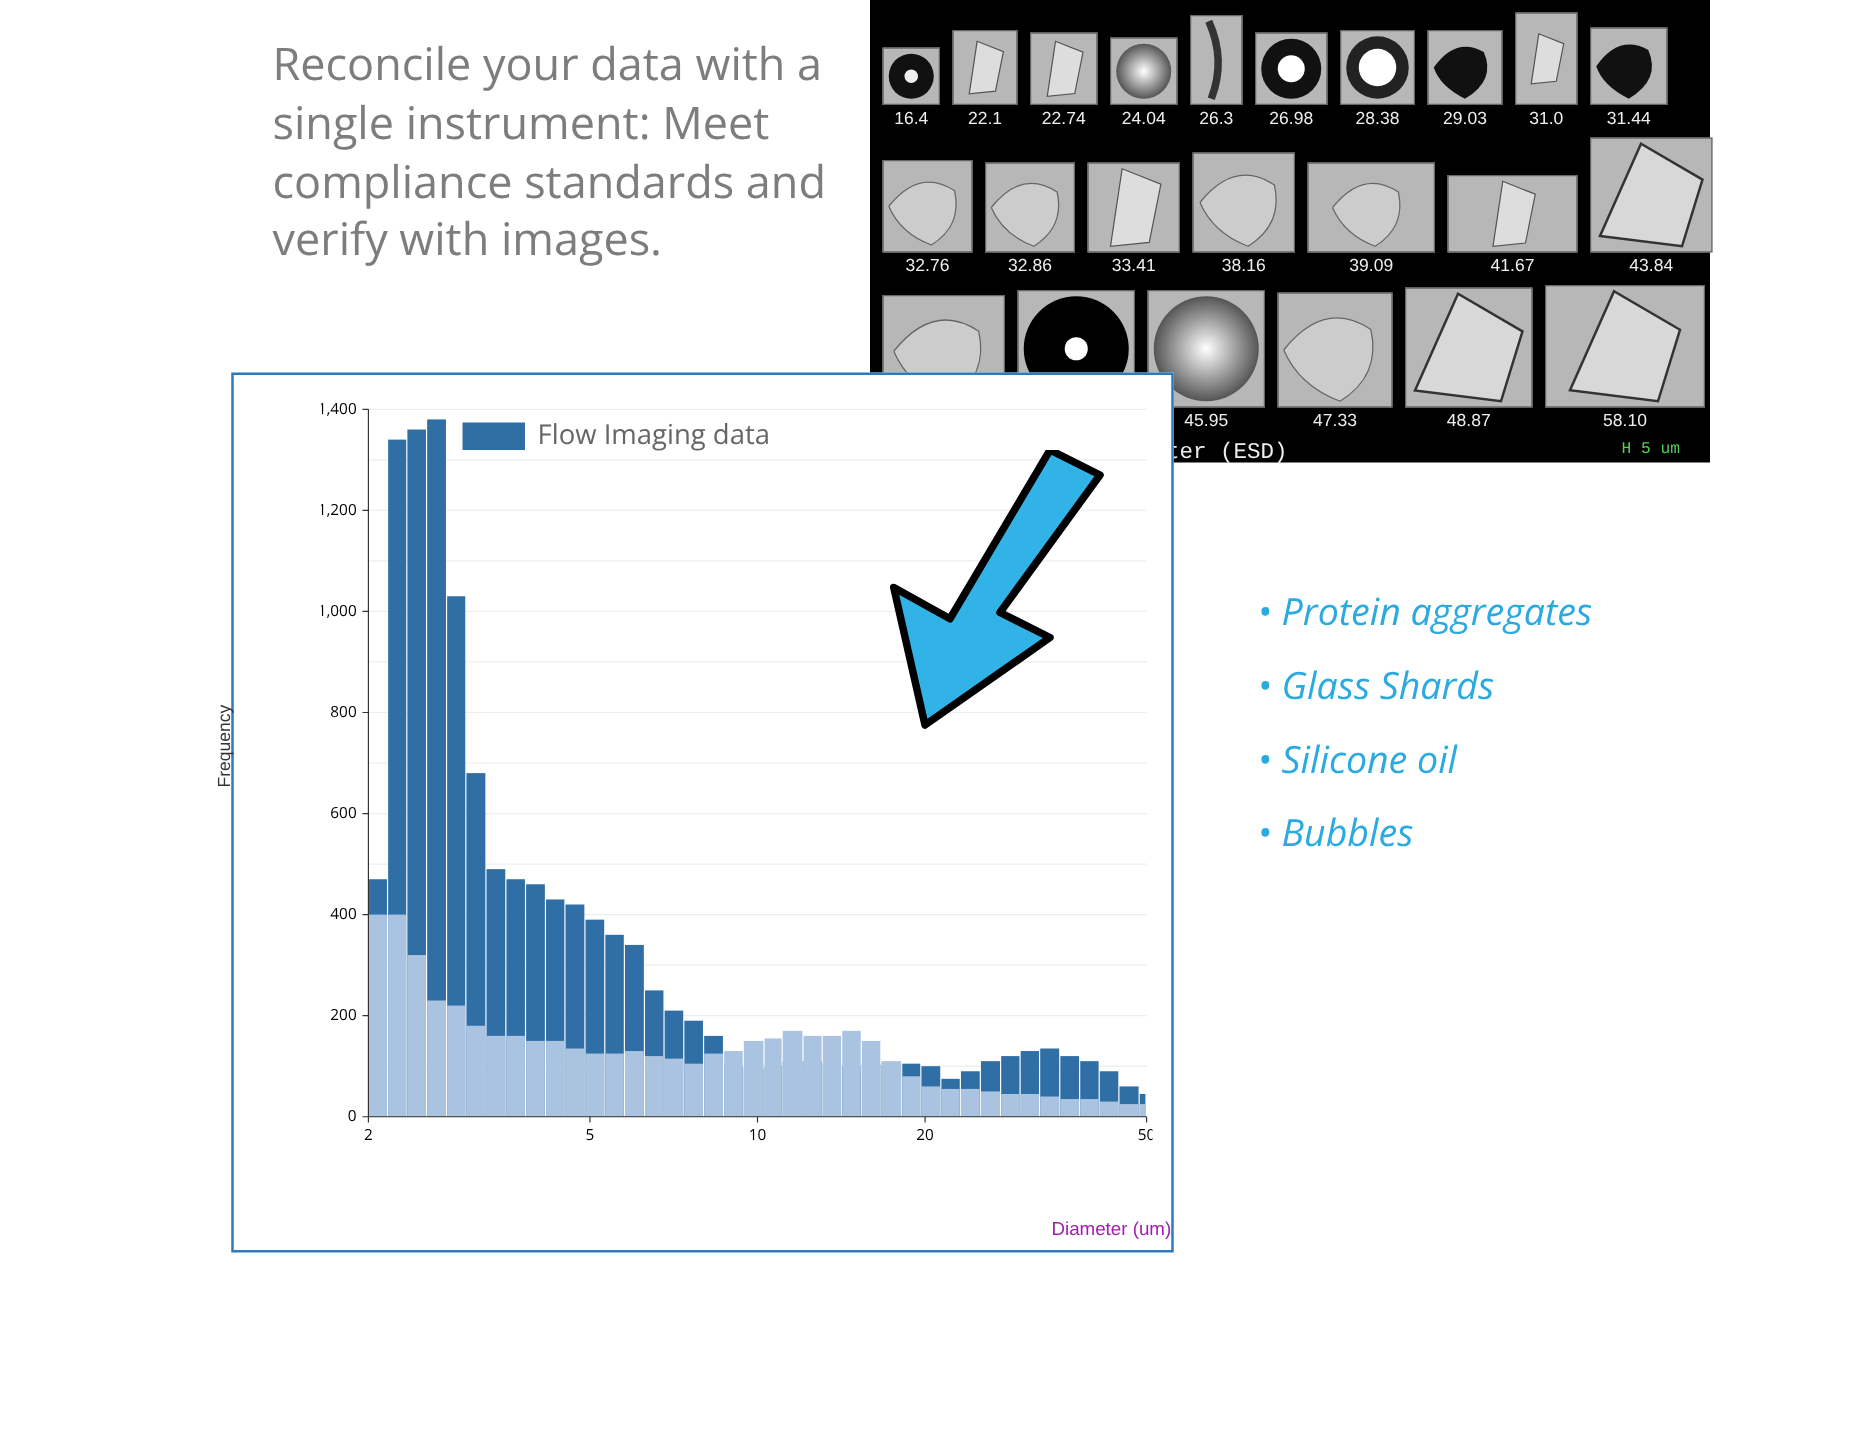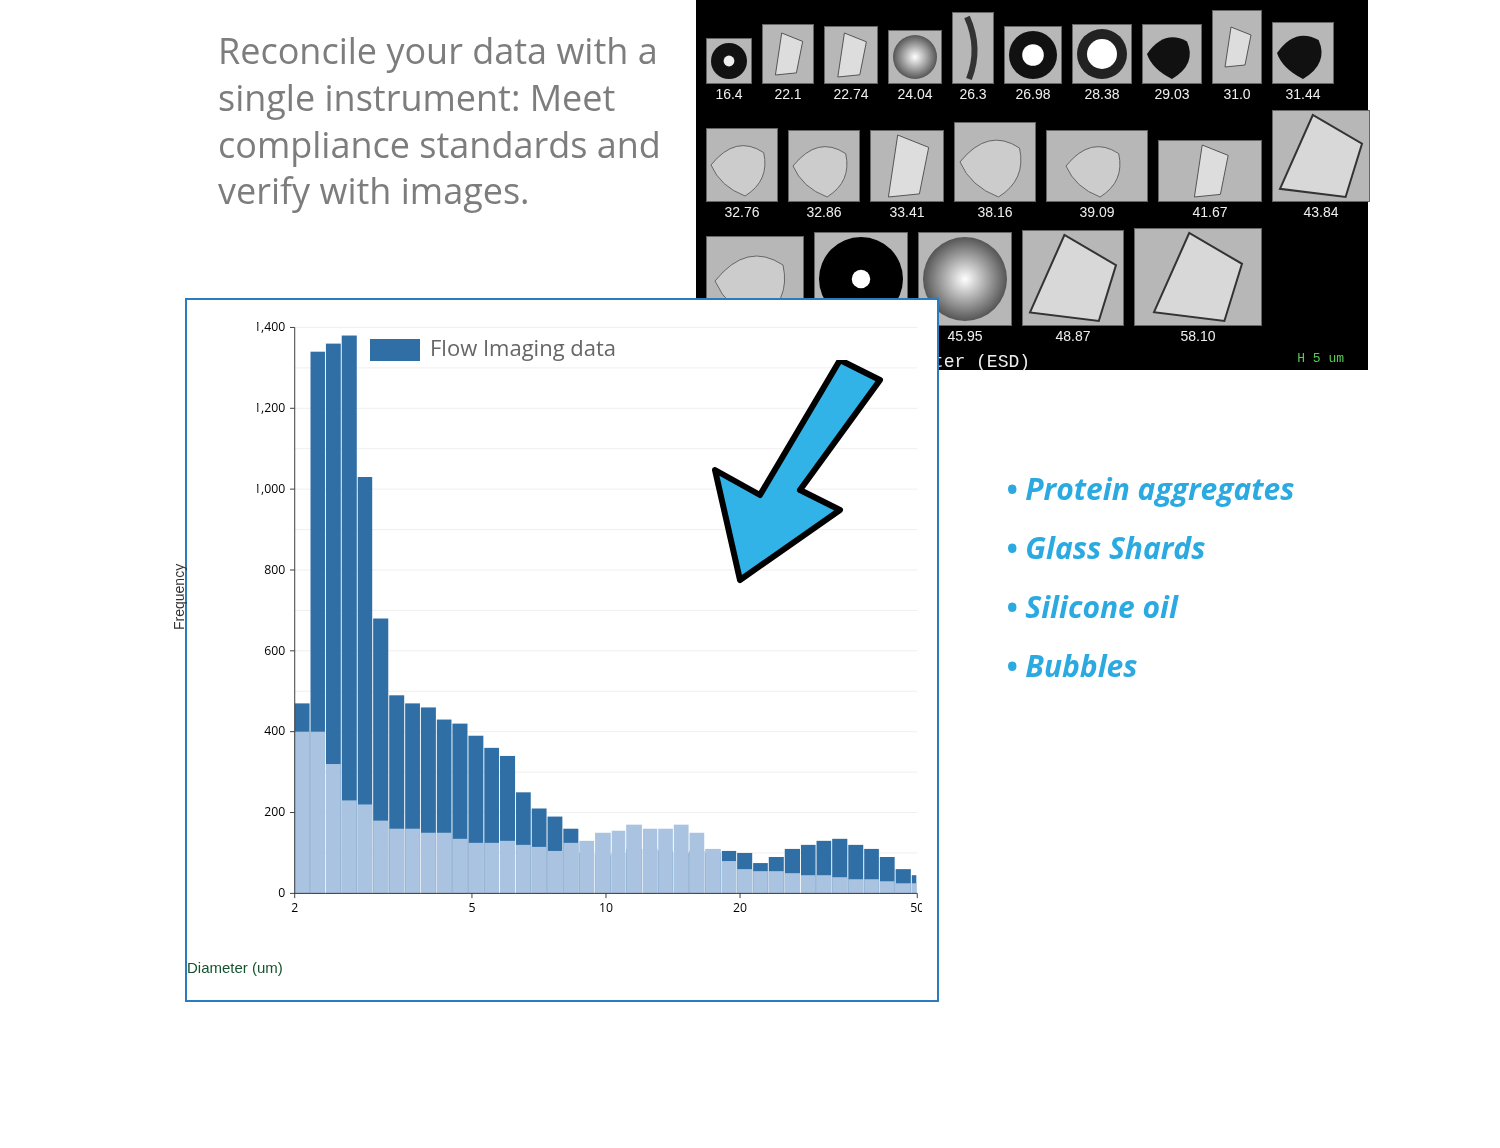--- a/index.html
+++ b/index.html
@@ -12,29 +12,29 @@
   .thumb .pic{background:#bbb;border:1px solid #666;display:block}
   .thumb .cap{font-size:14px;color:#eee;margin-top:2px}
   .gprop{font-family:"Courier New",monospace;font-size:18px;color:#eee;margin-top:6px;display:flex;justify-content:space-between;padding-right:18px}
   .gprop .scale{color:#5c5;font-size:13px;text-align:left;line-height:1.1}
   
   .chartbox{position:absolute;left:55px;top:298px;width:750px;height:700px;border:2px solid #2b7bbf;background:#fff}
   .plot{position:absolute;left:70px;top:18px;right:15px;bottom:70px}
   .bar-a{fill:#306fa6}
   .bar-b{fill:#a9c3e0}
   .ylabel{position:absolute;left:4px;top:50%;transform:rotate(-90deg) translate(20px,-20px);transform-origin:left top;font:14px Arial;color:#333}
-  .xlabel{position:absolute;left:0;right:0;bottom:24px;text-align:left;font:15px Arial;color:#14532d}
+  .xlabel{position:absolute;left:0;right:0;bottom:8px;text-align:right;font:15px Arial;color:#a21caf}
   .legend{position:absolute;left:230px;top:330px;font-size:22px;color:#666}
   .legend .sw{display:inline-block;width:50px;height:22px;margin-right:10px;vertical-align:middle}
   .legend div{margin:2px 10px}
   
   .arrow{position:absolute;left:530px;top:360px;width:270px;height:240px}
   
   .bullets{position:absolute;left:876px;top:450px}
-  .bullets div{color:#2aaae0;font-size:30px;font-weight:700;font-style:italic;margin:18px 0}
+  .bullets div{color:#2aaae0;font-size:30px;font-weight:400;font-style:italic;margin:18px 0}
   .bullets .dot{margin-right:8px}
 </style>
 </head>
 <body>
 
 <div class="stage">
 
   <div class="headline">Reconcile your data with a single instrument: Meet compliance standards and verify with images.</div>
 
   <div class="gallery">
@@ -172,20 +172,26 @@
             <svg width="92" height="92" class="pic" style="background: rgb(183, 183, 183);">
               <defs>
                 <radialGradient id="g45.95">
                   <stop offset="0" stop-color="#fff"></stop>
                   <stop offset="1" stop-color="#555"></stop>
                 </radialGradient>
               </defs>
               <circle cx="46" cy="46" r="42" fill="url(#g45.95)"></circle>
             </svg>
             <div class="cap">45.95</div>
+          </div>
+          <div class="thumb">
+            <svg width="90" height="90" class="pic" style="background: rgb(183, 183, 183);">
+              <path d="M4 45 Q 36.8 4 73.7 28.599999999999998 Q 81.9 65.5 49.1 86 Q 16.3 73.7 4 45" fill="#ccc" stroke="#666"></path>
+            </svg>
+            <div class="cap">47.33</div>
           </div>
           <div class="thumb">
             <svg width="100" height="94" class="pic" style="background: rgb(183, 183, 183);">
               <polygon points="7,81.4 41.4,4 93,34.1 75.8,90" fill="#d8d8d8" stroke="#333" stroke-width="2"></polygon>
             </svg>
             <div class="cap">48.87</div>
           </div>
           <div class="thumb">
             <svg width="126" height="96" class="pic" style="background: rgb(183, 183, 183);">
               <polygon points="19,83.2 54.2,4 107,34.8 89.4,92" fill="#d8d8d8" stroke="#333" stroke-width="2"></polygon>

